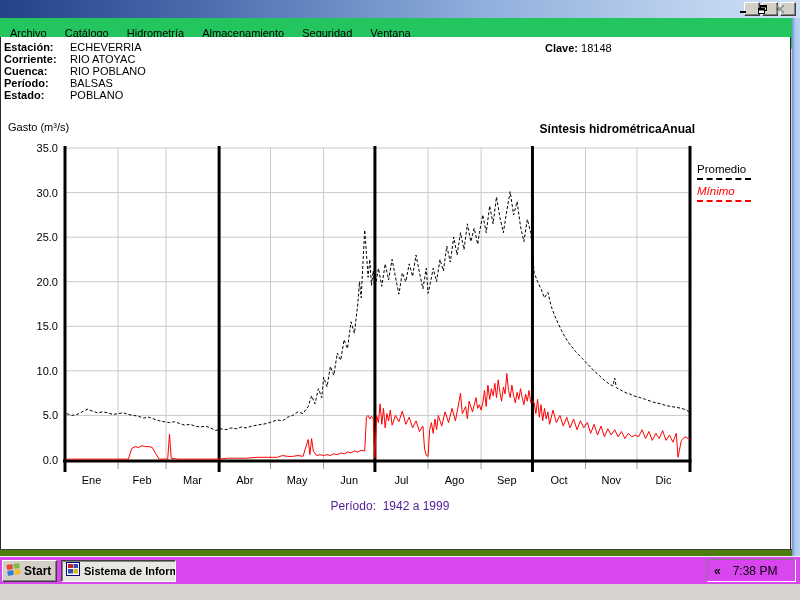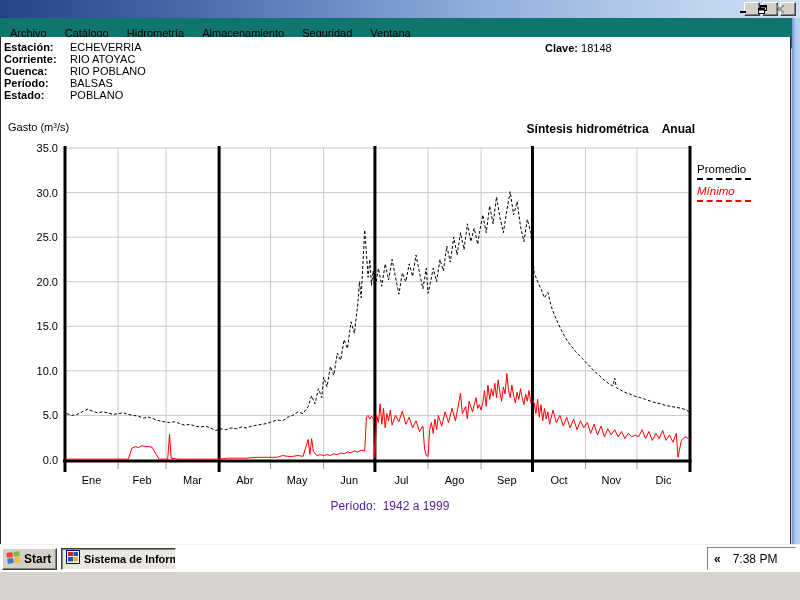--- a/index.html
+++ b/index.html
@@ -11,59 +11,59 @@
     background:linear-gradient(to right,#24418a 0%,#4a6cae 25%,#8fafdc 60%,#c3d6f0 90%,#cfe0f6 100%);
     color:#fff; font-size:11px; font-weight:bold; line-height:18px; padding-left:5px;
     white-space:pre; }
   .win-controls { position:absolute; right:4px; top:2px; display:flex; gap:2px; }
   .win-btn { width:16px; height:14px; background:#d4d0c8;
     border:1px solid; border-color:#fff #404040 #404040 #fff;
     box-shadow:inset -1px -1px 0 #808080; display:flex; align-items:center; justify-content:center; }
   .win-btn svg { display:block; }
 
   .menubar { position:absolute; left:0; top:18px; width:792px; height:31px;
-    background:#0f766e; display:flex; align-items:center; padding-left:2px;
+    background:#22c55e; display:flex; align-items:center; padding-left:2px;
     border-bottom:1px solid #9a968f; }
   .menu-item { font-size:11px; color:#000; padding:2px 8px; margin-right:2px; cursor:default; }
 
   
   .client { position:absolute; left:0; top:37px; width:791px; height:512px;
     background:#fff; border-left:1px solid #2a2a2a; border-right:1px solid #2a2a2a; }
   .right-frame { position:absolute; left:792px; top:18px; width:8px; height:554px;
     background:linear-gradient(to right,#6f96d4,#aecbf0 40%,#bcd4f2); }
 
   .station { position:absolute; left:4px; top:41px; font-size:11px; color:#000; }
   .station-row { height:12px; line-height:12px; }
   .station-row .lbl { display:inline-block; width:66px; font-weight:bold; }
   .clave { position:absolute; left:545px; top:42px; font-size:11px; }
   .clave .lbl { font-weight:bold;text-align:right; }
 
   .gasto-label { position:absolute; left:8px; top:121px; font-size:11px; color:#000; }
   .chart-title { position:absolute; left:430px; top:122px; width:265px; text-align:right;
     font-size:12px; font-weight:bold; color:#000; }
-  .chart-title .mode { margin-left:13px; }
+  .chart-title .mode { }
 
   #chart-svg { position:absolute; left:0; top:0; width:800px; height:600px; }
   #chart-svg text { font-family:"Liberation Sans", sans-serif; font-size:11px; fill:#000; }
 
   .legend { position:absolute; left:697px; top:163px; }
   .legend-item { margin-bottom:5px; }
   .legend-item .txt { font-size:11.5px; display:block; }
   .legend-item .dash { width:54px; border-top:2px dashed #000; margin-top:3px; }
 
   .period { position:absolute; left:240px; top:499px; width:300px; text-align:center;
     font-size:12px; color:#4c1d95; white-space:pre; }
 
   
   .statusbar { position:absolute; left:0; top:549px; width:792px; height:23px;
     background:#4d7c0f; border-top:1px solid #404040; font-size:11px; color:#000;
     line-height:21px; padding-left:4px; }
 
-  .taskbar { position:absolute; left:0; top:544px; width:800px; height:28px;
-    background:#ffffff; border-top:1px solid #f4f2ee; }
+  .taskbar { position:absolute; left:0; top:556px; width:800px; height:28px;
+    background:#d946ef; border-top:1px solid #f4f2ee; }
   .start-btn { position:absolute; left:2px; top:3px; width:55px; height:22px;
     background:#d4d0c8; border:1px solid; border-color:#fff #404040 #404040 #fff;
     box-shadow:inset -1px -1px 0 #808080; display:flex; align-items:center; padding-left:3px; gap:3px; }
   .start-btn .txt { font-size:12px; font-weight:bold; color:#000; }
   .task-btn { position:absolute; left:61px; top:3px; width:115px; height:22px;
     background:#e9e7e2; border:1px solid; border-color:#404040 #fff #fff #404040;
     box-shadow:inset 1px 1px 0 #808080; display:flex; align-items:center; padding-left:4px; gap:4px;
     overflow:hidden; }
   .task-btn .txt { font-size:11px; font-weight:bold; color:#000; white-space:nowrap; }
   .tray { position:absolute; right:4px; top:2px; width:89px; height:23px;

